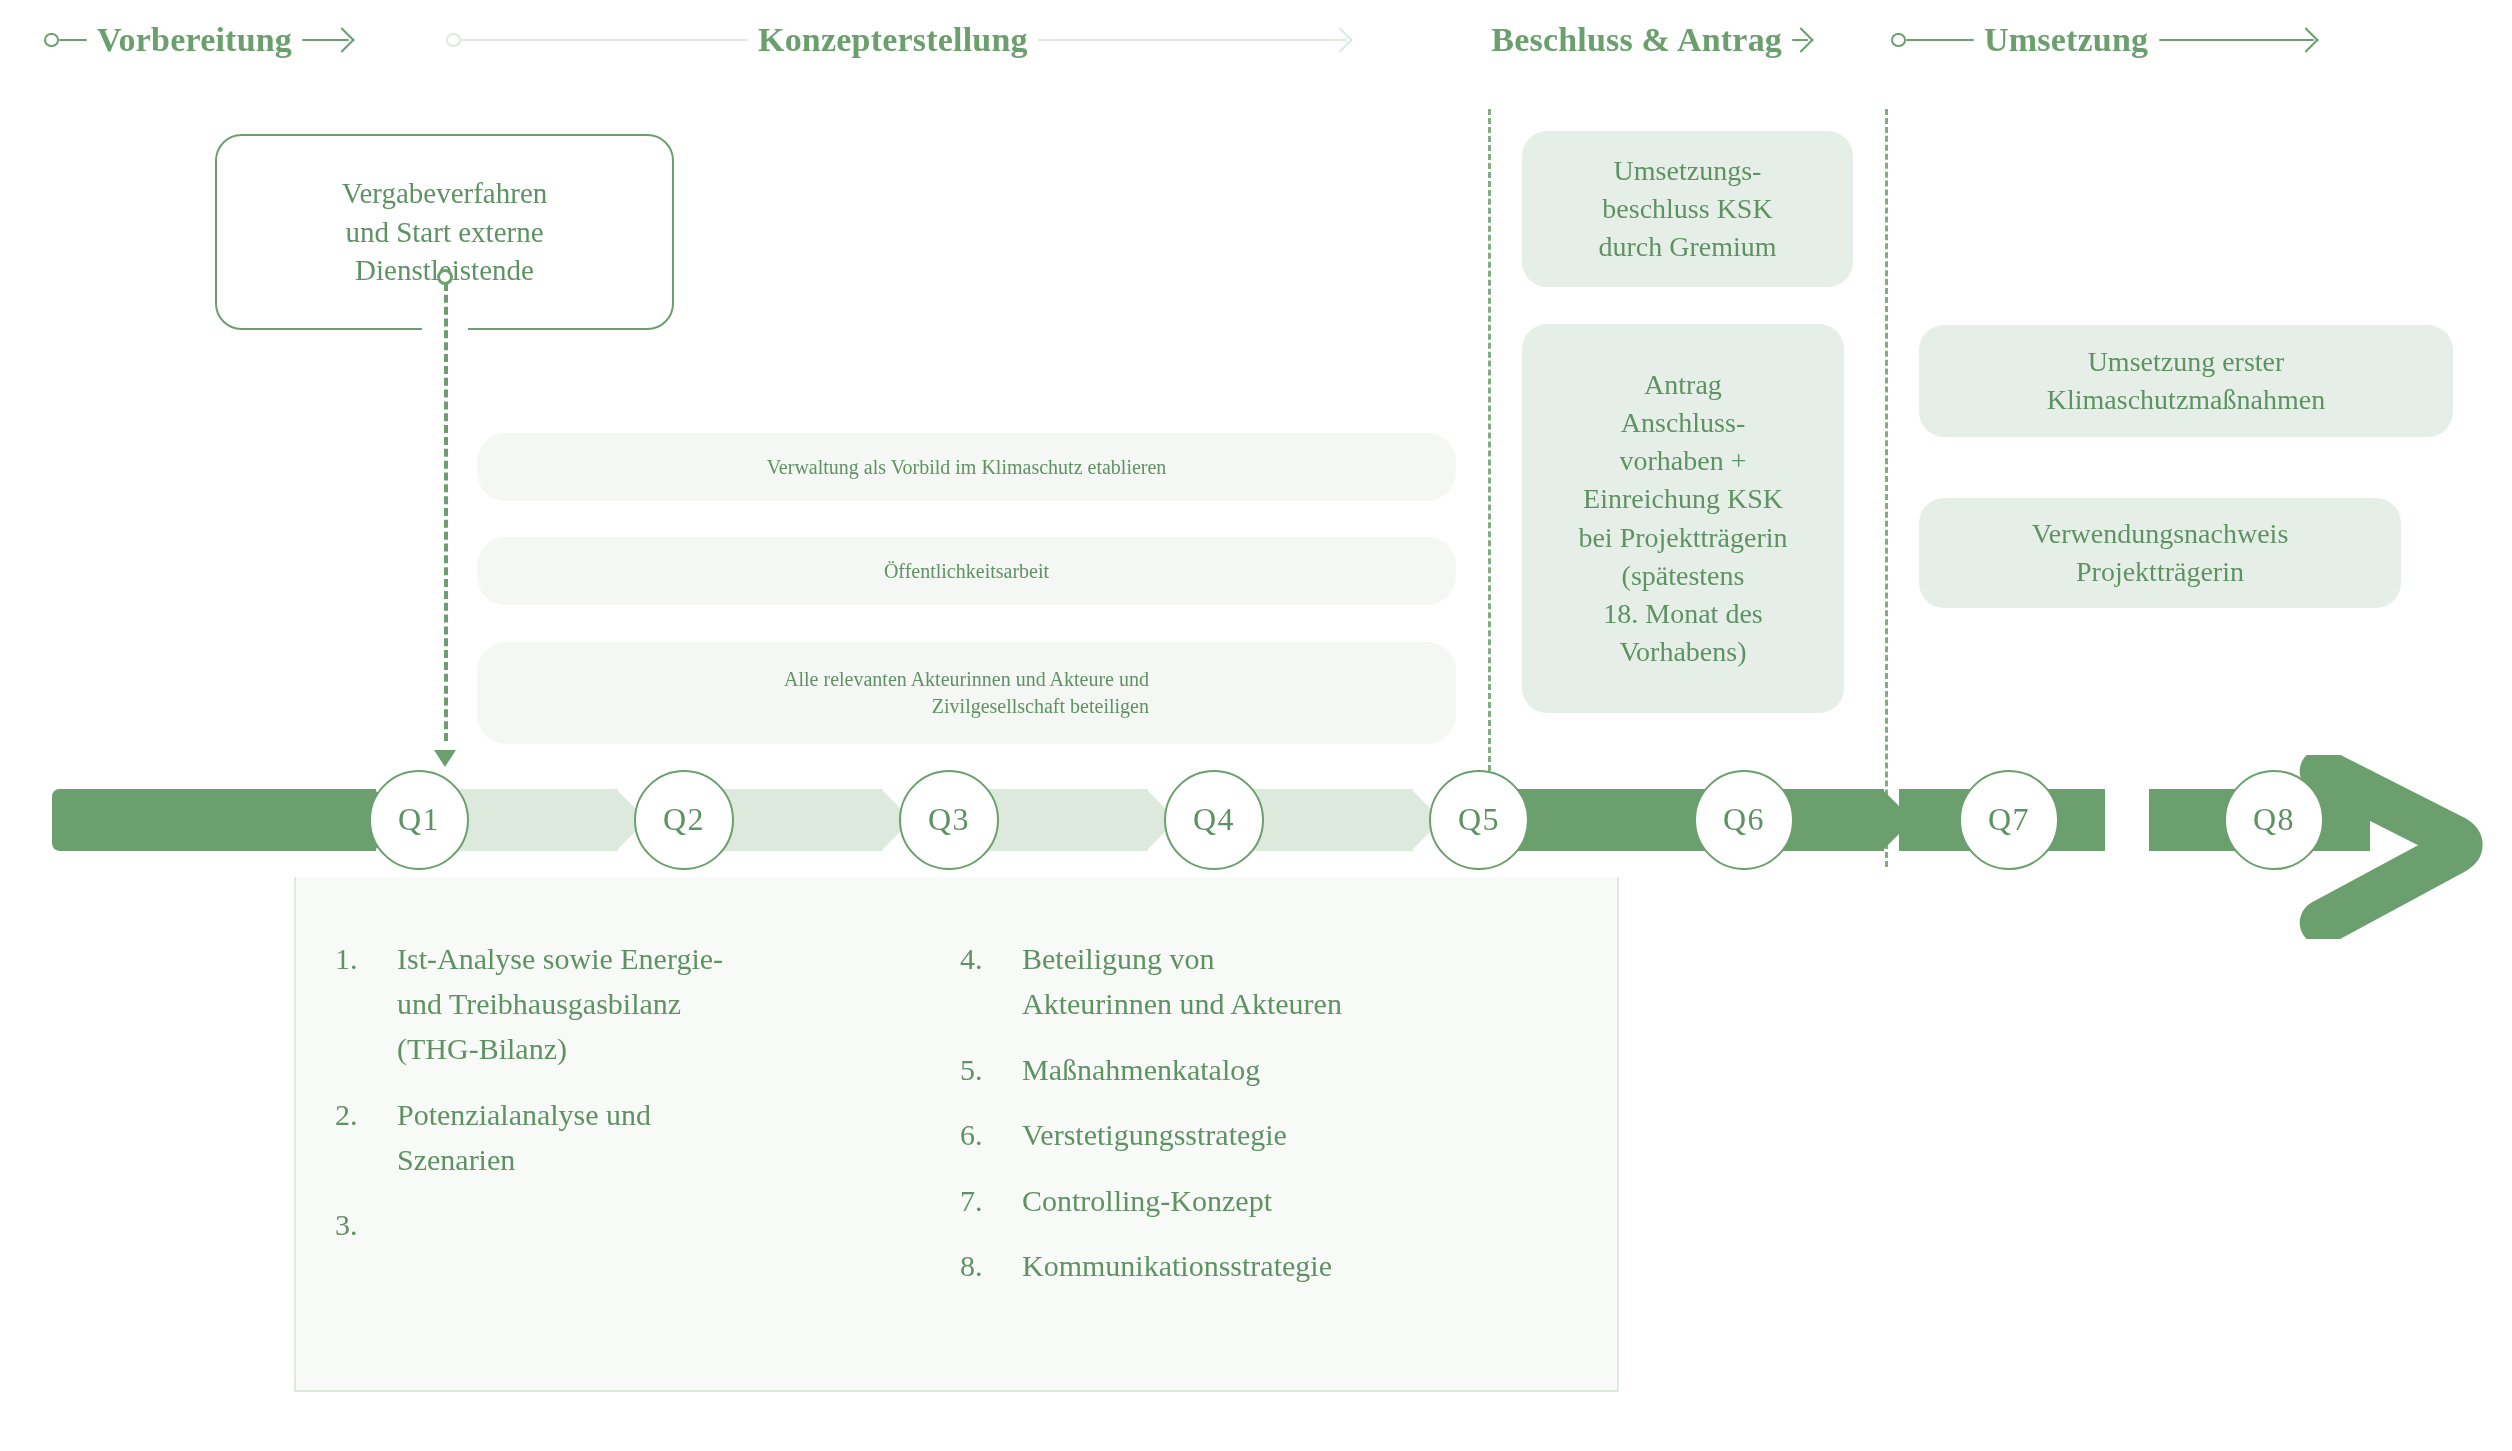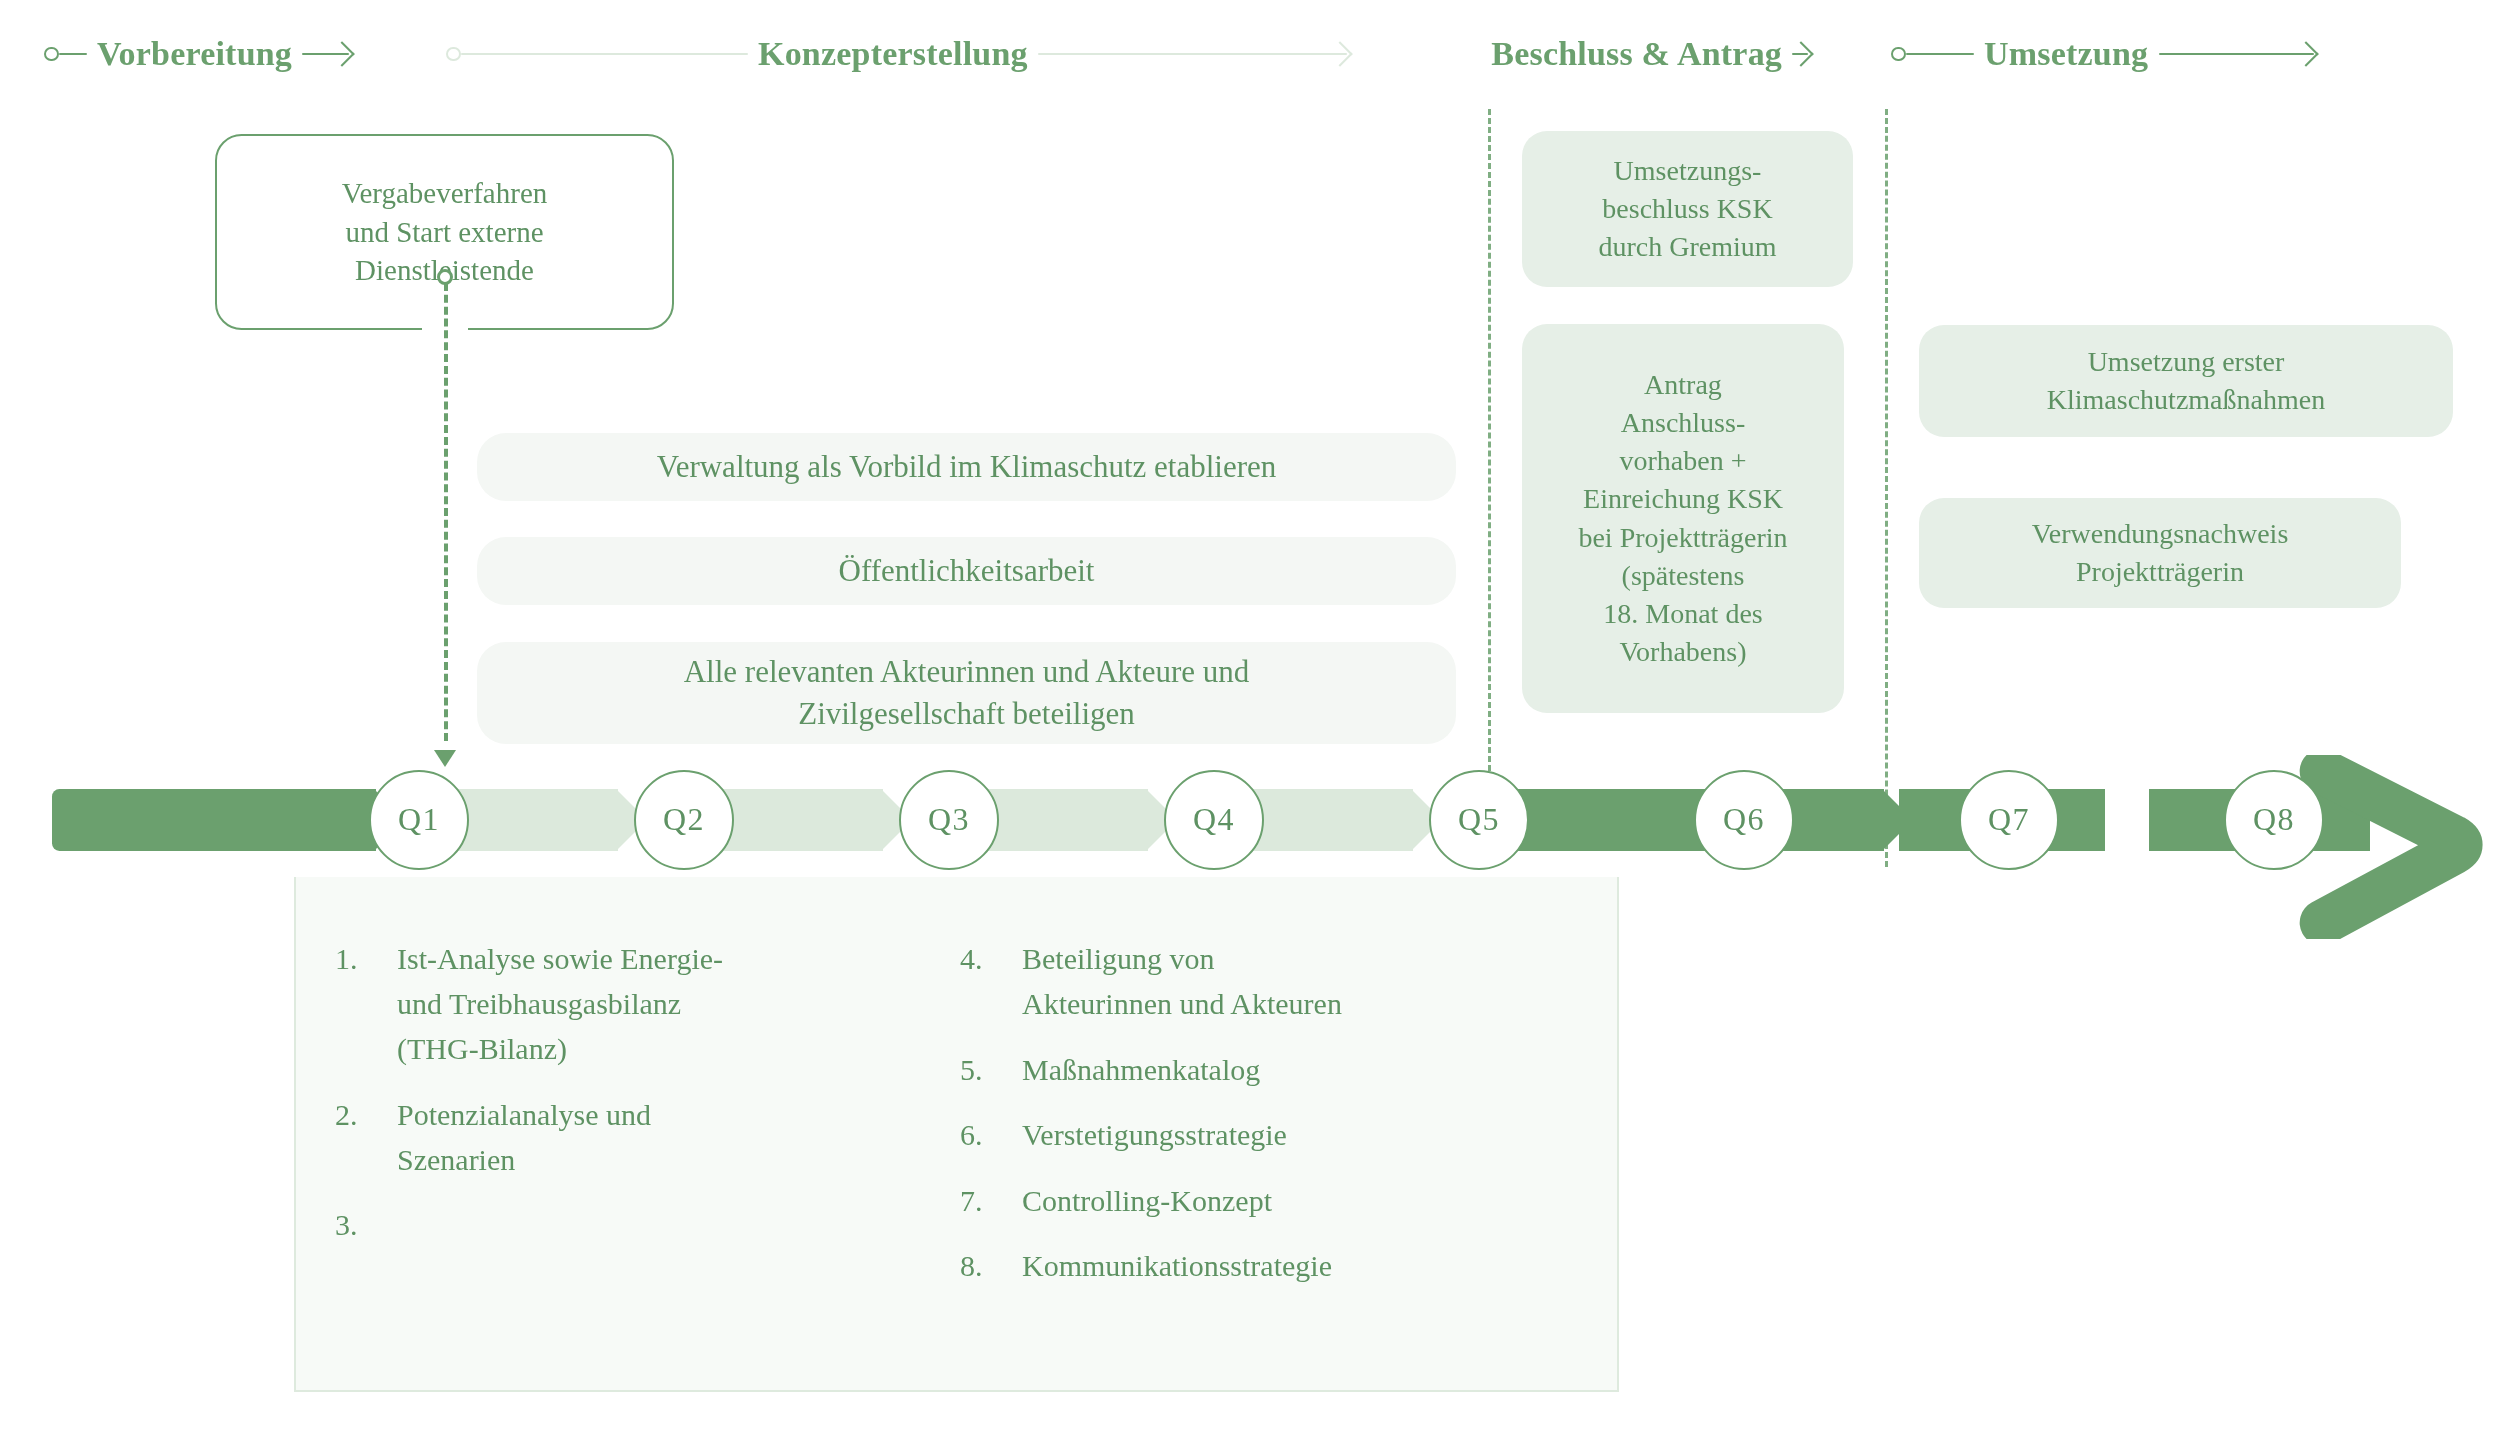--- a/index.html
+++ b/index.html
@@ -17,21 +17,21 @@
   html,body{background:#FFFFFF;}
   body{
     width:2512px;height:1452px;position:relative;overflow:hidden;
     font-family:"Liberation Serif", serif;
     color:var(--green-text);
     -webkit-font-smoothing:antialiased;
   }
   .stage{position:absolute;inset:0;}
 
   
-  .phase-bar{position:absolute;left:0;top:31px;width:2387px;height:46px;padding-left:46px;}
+  .phase-bar{position:absolute;left:0;top:17px;width:2387px;height:46px;padding-left:46px;}
   .phase{position:absolute;display:flex;align-items:center;height:46px;}
   .phase-label{
     font-family:"Liberation Serif", serif;
     font-weight:700;
     font-size:34px;
     letter-spacing:0.2px;
     white-space:nowrap;
     line-height:1;
     padding:0 10.3px;
   }
@@ -97,23 +97,23 @@
   #cc-arrow{
     position:absolute;left:50%;bottom:0;transform:translateX(-50%);
     width:0;height:0;
     border-left:11px solid transparent;border-right:11px solid transparent;
     border-top:17.7px solid var(--green);
   }
 
   
   .pill{
     position:absolute;border-radius:29px;background:var(--pill-bg-soft);
-    display:flex;align-items:center;justify-content:center;text-align:center;
+    display:flex;align-items:center;justify-content:center;text-align:right;
     color:var(--green-text);
-    font-size:31px;line-height:1.35;
+    font-size:20px;line-height:1.35;
     padding:7.4px 29px;
     white-space:pre-line;
   }
   #mid-pill-0{left:477px;top:433px;width:979px;height:68px;}
   #mid-pill-1{left:477px;top:537px;width:979px;height:68px;}
   #mid-pill-2{left:477px;top:642px;width:979px;height:102px;}
 
   
   .pill-solid{
     position:absolute;border-radius:25px;background:var(--pill-bg);

